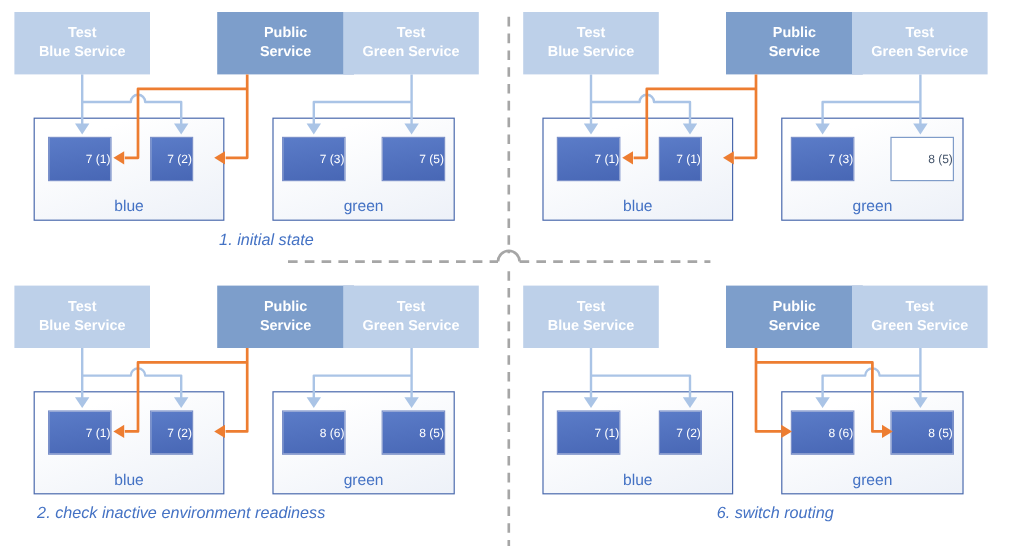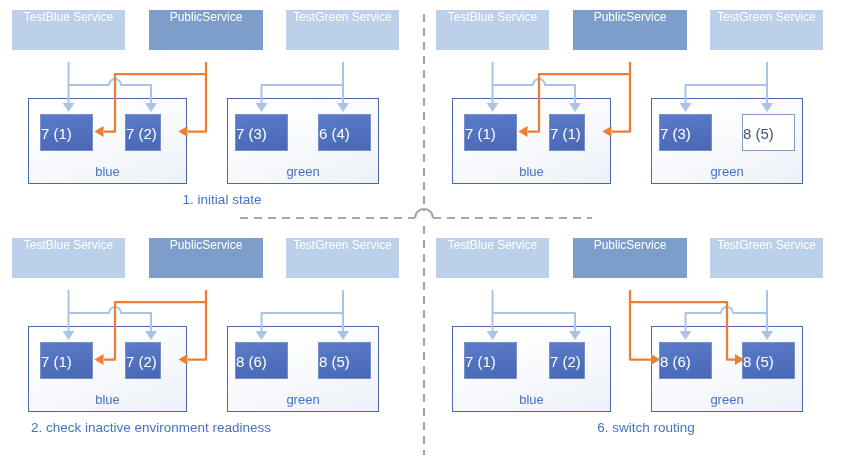--- a/index.html
+++ b/index.html
@@ -4,57 +4,57 @@
 <style>
   html,body{margin:0;padding:0;background:#fff;}
   .canvas{
     position:relative; width:848px; height:456px; overflow:hidden;
     font-family:"Liberation Sans", sans-serif; background:#fff;
   }
   .quadrant{position:absolute; width:424px; height:228px;}
   .q1{left:0;top:0}.q2{left:424px;top:0}.q3{left:0;top:228px}.q4{left:424px;top:228px}
 
   .svc{
-    position:absolute; top:10px; width:113px; height:40px;
-    display:flex; flex-direction:row; justify-content:center;
-    text-align:center; color:#fff; font-size:12px; line-height:1.32;
+    position:absolute; top:10px; width:113px; height:52px;
+    display:flex; flex-direction:column; justify-content:center;
+    text-align:center; color:#fff; font-size:12px; line-height:1.32;font-weight:bold;
   }
   .svc-left{left:12px}.svc-mid{left:149px;width:114px}.svc-right{left:286px}
   .svc-light{background:var(--service-light,#bdd0e9);}
-  .svc-medium{background:var(--service-medium,#7d9ecb);}
+  .svc-medium{background:var(--service-medium,#7d9ecb);margin-left:32px;}
 
   .env{
     position:absolute; top:98px; height:84px;
     border:1px solid var(--env-border,#4a69ad);
     background:linear-gradient(160deg,#ffffff 20%,#edf1f8 100%);
   }
   .env-blue{left:28px;width:157px}
   .env-green{left:227px;width:150px}
 
   .pod{
     position:absolute; top:15px; width:53px; height:37px; line-height:37px;
-    text-align:left; color:#fff; font-size:15px;
+    text-align:right; color:#fff; font-size:10px;
     background:linear-gradient(170deg,#5b7cc8,#4867b5);
     border:1px solid #7b90c9; box-sizing:border-box;
   }
   .pod-b1{left:11px}.pod-b2{left:96px;width:36px}
   .pod-g1{left:7px}.pod-g2{left:90px}
   .pod-outline{
     background:#fff; color:var(--pod-outline-text,#44546A);
     border:1px solid var(--pod-outline-border,#7f9cc9);
   }
 
   .env-label{
     position:absolute; bottom:4px; left:0; right:0; text-align:center;
     color:var(--accent-blue,#4472C4); font-size:13px;
   }
 
   .caption{
     position:absolute; top:192px; transform:translateX(-50%);
-    white-space:nowrap; color:var(--caption-text,#4472C4); font-size:13.5px;
+    white-space:nowrap; color:var(--caption-text,#4472C4); font-size:13.5px;font-style:italic;
   }
   .q1 .caption{left:222px}.q2 .caption{left:218px}
   .q3 .caption{left:151px}.q4 .caption{left:222px}
 
   .wires{position:absolute; left:0; top:0; width:424px; height:228px; pointer-events:none;}
   .divider{position:absolute; left:0; top:0; width:848px; height:456px; pointer-events:none;}
 
   .wire-blue{stroke:var(--connector-blue,#aac4e6); stroke-width:2; fill:none; stroke-linejoin:round;}
   .head-blue{fill:var(--connector-blue,#aac4e6); stroke:none;}
   .wire-orange{stroke:var(--connector-orange,#ED7D31); stroke-width:2.25; fill:none; stroke-linejoin:round;}
@@ -81,21 +81,21 @@
       <div>Green Service</div>
     </div>
 
     <div class="env env-blue">
       <div class="pod pod-b1">7 (1)</div>
       <div class="pod pod-b2">7 (2)</div>
       <div class="env-label">blue</div>
     </div>
     <div class="env env-green">
       <div class="pod pod-g1">7 (3)</div>
-      <div class="pod pod-g2">6 (4)</div>
+      <div class="pod pod-g2">7 (5)</div>
       <div class="env-label">green</div>
     </div>
 
     <svg class="wires" viewBox="0 0 424 228">
       <path class="wire-blue" d="M68.5,62 V104"></path>
       <polygon class="head-blue" points="62.5,103 74.5,103 68.5,112"></polygon>
       <path class="wire-blue" d="M68.5,85 H109 A6,6 0 0 1 121,85 H151 V104"></path>
       <polygon class="head-blue" points="145,103 157,103 151,112"></polygon>
       <path class="wire-blue" d="M343,62 V104"></path>
       <polygon class="head-blue" points="337,103 349,103 343,112"></polygon>

